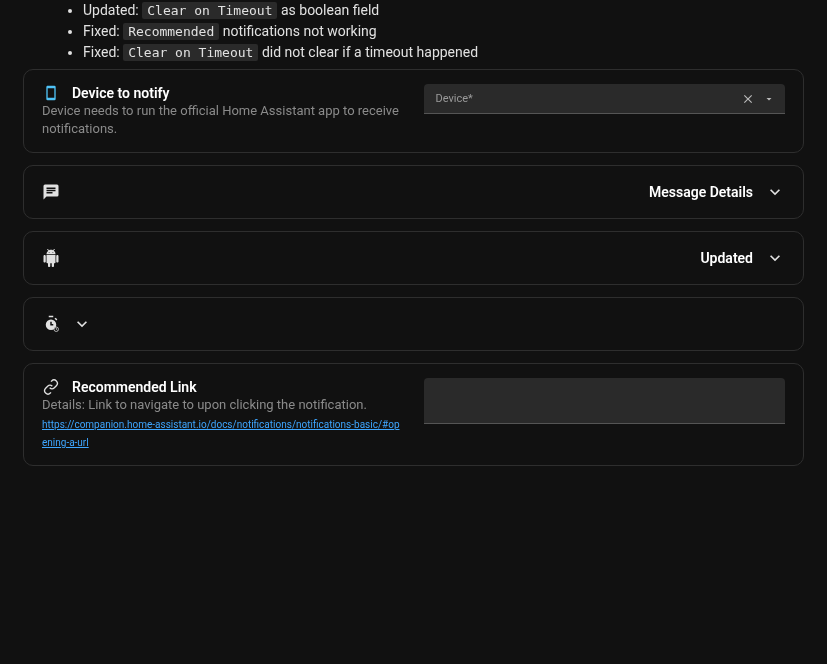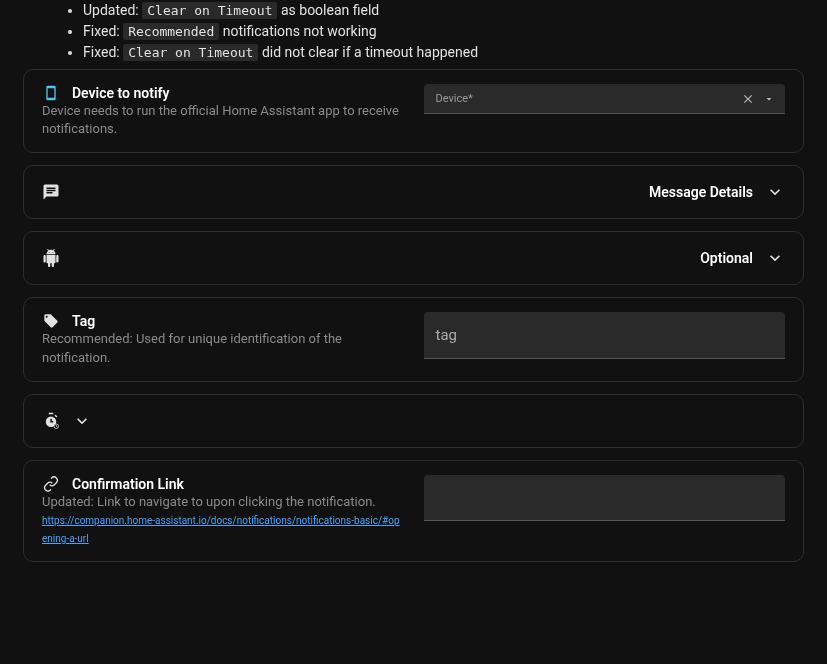--- a/index.html
+++ b/index.html
@@ -206,46 +206,28 @@
         </svg>
     </span>
   </div>
 
   <div class="collapse-section">
     <span class="icon">
       <svg width="18" height="18" viewBox="0 0 24 24" fill="#e1e1e1">
           <path d="M6 18c0 .55.45 1 1 1h1v3.5c0 .83.67 1.5 1.5 1.5s1.5-.67 1.5-1.5V19h2v3.5c0 .83.67 1.5 1.5 1.5s1.5-.67 1.5-1.5V19h1c.55 0 1-.45 1-1V8H6v10zM3.5 8C2.67 8 2 8.67 2 9.5v7c0 .83.67 1.5 1.5 1.5S5 17.33 5 16.5v-7C5 8.67 4.33 8 3.5 8zm17 0c-.83 0-1.5.67-1.5 1.5v7c0 .83.67 1.5 1.5 1.5s1.5-.67 1.5-1.5v-7c0-.83-.67-1.5-1.5-1.5zm-4.97-5.84l1.3-1.3c.2-.2.2-.51 0-.71-.2-.2-.51-.2-.71 0l-1.48 1.48C13.85 1.23 12.95 1 12 1c-.96 0-1.86.23-2.66.63L7.85.15c-.2-.2-.51-.2-.71 0-.2.2-.2.51 0 .71l1.31 1.31C6.97 3.26 6 5.01 6 7h12c0-1.99-.97-3.75-2.47-4.84zM10 5H9V4h1v1zm5 0h-1V4h1v1z"></path>
         </svg>
     </span>
-    <span class="collapse-title">Optional</span>
+    <span class="collapse-title">Updated</span>
     <span class="chevron">
       <svg width="20" height="20" viewBox="0 0 24 24" fill="currentColor">
           <path d="M7.41 8.58 12 13.17l4.59-4.59L18 10l-6 6-6-6Z"></path>
         </svg>
     </span>
   </div>
 
-  <div class="section">
-    <div class="section-row">
-      <div class="section-left">
-        <div class="section-title-row">
-          <span class="icon">
-            <svg width="16" height="16" viewBox="0 0 24 24" fill="#e1e1e1">
-                <path d="M5.5 7A1.5 1.5 0 0 1 4 5.5 1.5 1.5 0 0 1 5.5 4 1.5 1.5 0 0 1 7 5.5 1.5 1.5 0 0 1 5.5 7m15.91 4.58-9-9C12.05 2.22 11.55 2 11 2H4c-1.11 0-2 .89-2 2v7c0 .55.22 1.05.59 1.41l8.99 9c.37.36.87.59 1.42.59.55 0 1.05-.23 1.41-.59l7-7c.37-.36.59-.86.59-1.41 0-.56-.23-1.06-.59-1.42Z"></path>
-              </svg>
-          </span>
-          <span class="section-title">Tag</span>
-        </div>
-        <div class="section-sub">Recommended: Used for unique identification of the notification.</div>
-      </div>
-      <div class="section-right">
-        <div class="plain-input">tag</div>
-      </div>
-    </div>
-  </div>
 
 
   <div class="collapse-section">
     <span class="icon">
       <svg width="18" height="18" viewBox="0 0 24 24" fill="#e1e1e1">
           <path d="M12 20a7 7 0 0 1-7-7 7 7 0 0 1 7-7 7 7 0 0 1 7 7 7 7 0 0 1-7 7m7.03-12.61a9 9 0 0 0-2.42-2.42l1.42-1.42c.9.71 1.71 1.52 2.42 2.42l-1.42 1.42M11 9v5h4v-2h-2V9m2-8H9v2h6Z"></path>
           <circle cx="19" cy="19" r="3" fill="#111"></circle>
           <path d="M19 16a3 3 0 1 1 0 6 3 3 0 0 1 0-6m0 1v2l1.5 1" stroke="#e1e1e1" stroke-width="1" fill="none"></path>
         </svg>
     </span>
@@ -259,24 +241,24 @@
   <div class="section">
     <div class="section-row">
       <div class="section-left">
         <div class="section-title-row">
           <span class="icon">
             <svg width="16" height="16" viewBox="0 0 24 24" fill="none" stroke="#e1e1e1" stroke-width="2">
                 <path d="M10 13a5 5 0 0 0 7.07 0l3-3a5 5 0 0 0-7.07-7.07l-1 1"></path>
                 <path d="M14 11a5 5 0 0 0-7.07 0l-3 3a5 5 0 0 0 7.07 7.07l1-1"></path>
               </svg>
           </span>
-          <span class="section-title">Confirmation Link</span>
+          <span class="section-title">Recommended Link</span>
         </div>
         <div class="section-sub">
-          <span>Updated: Link to navigate to upon clicking the notification.</span><br>
+          <span>Details: Link to navigate to upon clicking the notification.</span><br>
           <a class="link" href="#">https://companion.home-assistant.io/docs/notifications/notifications-basic/#opening-a-url</a>
         </div>
       </div>
       <div class="section-right">
         <div class="plain-input" style="min-height:46px;"></div>
       </div>
     </div>
   </div>
 
 </div>

